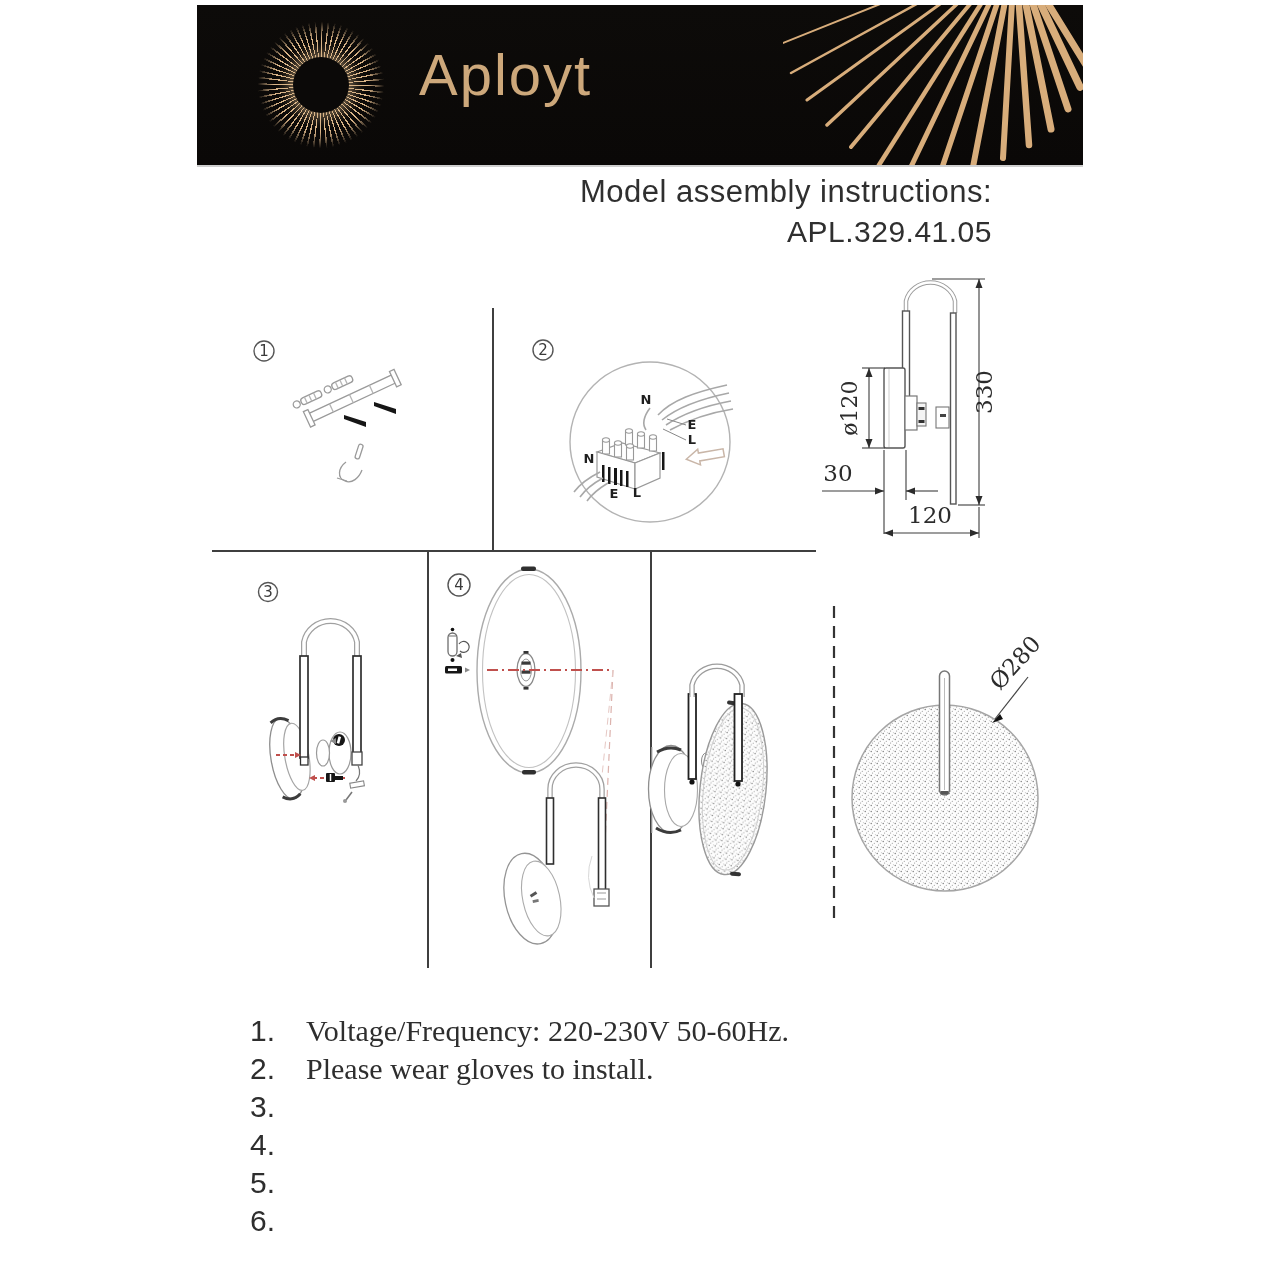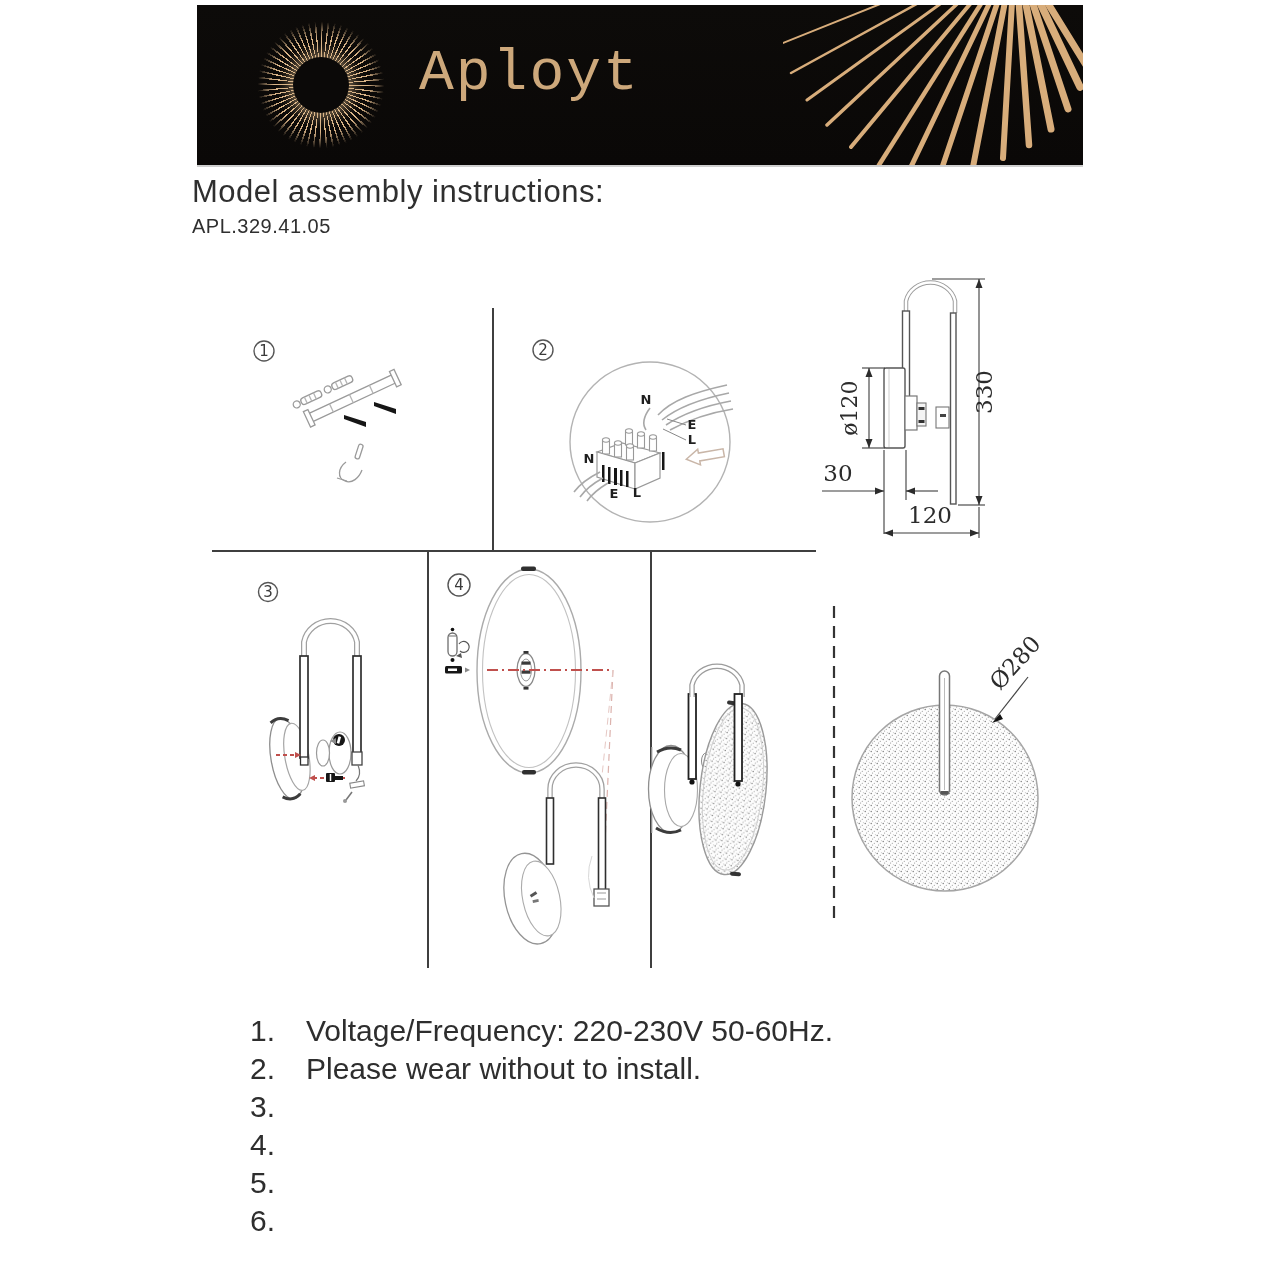--- a/index.html
+++ b/index.html
@@ -10,41 +10,41 @@
   .banner{position:absolute;left:197px;top:5px;width:886px;height:160px;
           background:linear-gradient(#0d0b09,#0a0807);overflow:hidden;
           border-bottom:2px solid #cfcfcf;}
   .sunburst{position:absolute;left:60px;top:16px;width:128px;height:128px;border-radius:50%;
           background:repeating-conic-gradient(#d9b488 0deg 1.6deg, rgba(0,0,0,0) 1.6deg 6deg);
           -webkit-mask:radial-gradient(circle,#000 20%,#000 52%,rgba(0,0,0,0) 70%);
           mask:radial-gradient(circle,#000 20%,#000 52%,rgba(0,0,0,0) 70%);}
   .sunburst::after{content:"";position:absolute;left:50%;top:50%;width:56px;height:56px;
           transform:translate(-50%,-50%);border-radius:50%;background:#0b0908;
           box-shadow:0 0 14px 4px rgba(224,188,142,.6);}
-  .brand{position:absolute;left:222px;top:36px;font-family:Liberation Mono, monospace;
+  .brand{position:absolute;left:222px;top:36px;font-family:Liberation Sans, sans-serif;
           font-size:58px;font-weight:400;color:#cda87b;letter-spacing:2px;}
   .fan{position:absolute;right:0;top:0;}
 
   
-  .titleblock{position:absolute;left:192px;top:174px;width:800px;text-align:left;}
+  .titleblock{position:absolute;left:192px;top:174px;width:800px;text-align:right;}
   .title-main{font-size:31px;color:#2f2f2f;letter-spacing:.5px;}
-  .title-model{font-size:20px;color:#2f2f2f;margin-top:5px;letter-spacing:.5px;}
+  .title-model{font-size:30px;color:#2f2f2f;margin-top:5px;letter-spacing:.5px;}
 
   
   .diagram{position:absolute;left:190px;top:265px;}
   .diagram text{font-family:"DejaVu Sans",sans-serif;}
   text.dim{font-family:"DejaVu Serif",serif;fill:#2c2c2c;}
   text.wire{font-size:13px;font-weight:bold;fill:#1f1f1f;}
   text.stepnum{font-size:15px;fill:#3a3a3a;}
 
   
   .instructions{position:absolute;left:250px;top:1014px;width:830px;}
   .ins-row{display:flex;align-items:baseline;height:38px;font-size:30px;color:#2e2e2e;}
   .ins-num{width:56px;flex:0 0 56px;}
-  .ins-text{flex:1;white-space:nowrap;}
+  .ins-text{flex:1;white-space:nowrap;font-family:Liberation Serif, serif;}
 </style>
 </head>
 <body>
 
 <div class="page">
 
   <header class="banner">
     <div class="sunburst"></div>
     <div class="brand">Aployt</div>
     <svg class="fan" width="300" height="160" viewBox="0 0 300 160">
@@ -328,21 +328,21 @@
     </g>
   </svg>
 
   <div class="instructions">
     <div class="ins-row">
       <span class="ins-num">1.</span>
       <span class="ins-text">Voltage/Frequency: 220-230V 50-60Hz.</span>
     </div>
     <div class="ins-row">
       <span class="ins-num">2.</span>
-      <span class="ins-text">Please wear without to install.</span>
+      <span class="ins-text">Please wear gloves to install.</span>
     </div>
     <div class="ins-row">
       <span class="ins-num">3.</span>
     </div>
     <div class="ins-row">
       <span class="ins-num">4.</span>
     </div>
     <div class="ins-row">
       <span class="ins-num">5.</span>
     </div>

